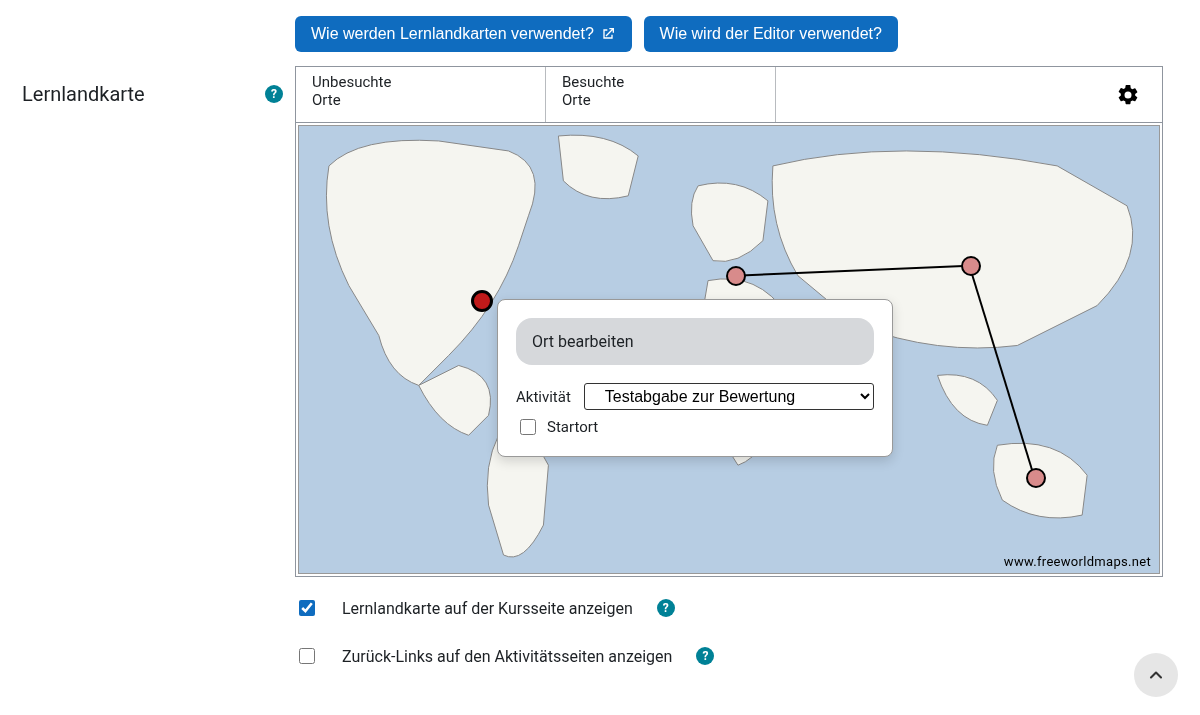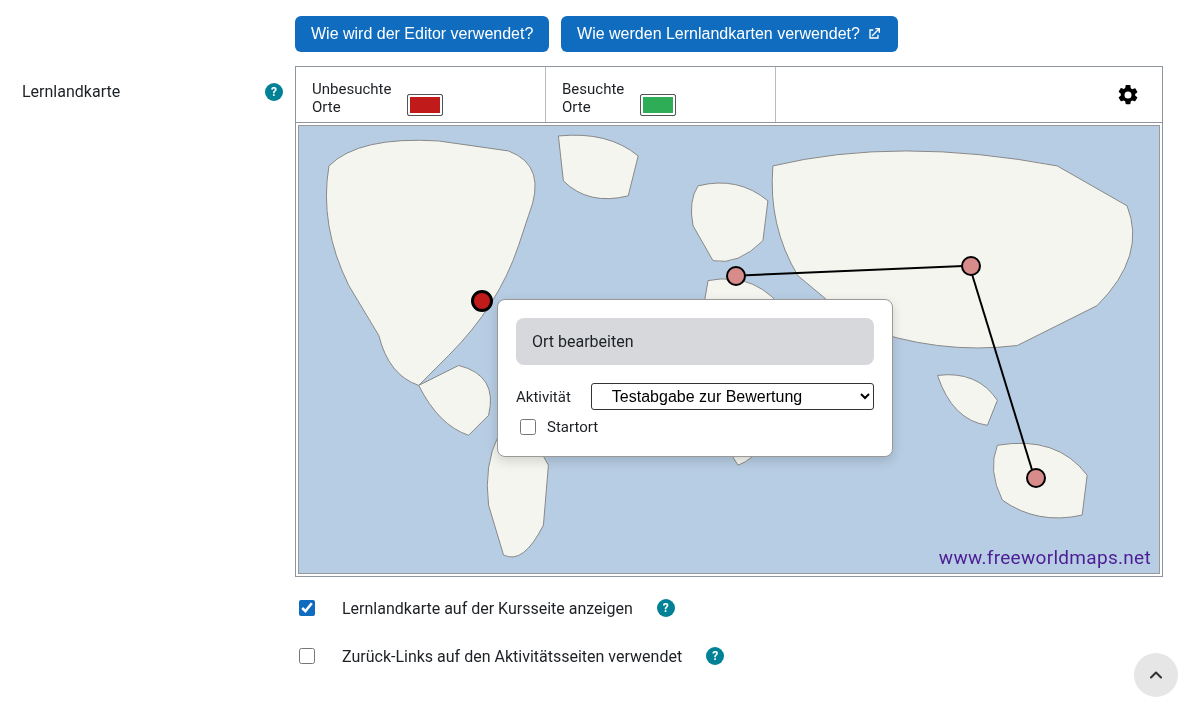--- a/index.html
+++ b/index.html
@@ -42,21 +42,21 @@
     margin-left: 22px;
   }
   .label-col {
     width: 273px;
     display: flex;
     align-items: center;
     justify-content: space-between;
     padding-right: 12px;
     padding-top: 16px;
   }
-  .label-col .label-text { font-size: 16px; }
+  .label-col .label-text { font-size: 20px; }
   .help-icon {
     display: inline-flex;
     align-items: center;
     justify-content: center;
     width: 18px;
     height: 18px;
     border-radius: 50%;
     background: #008196;
     color: #fff;
     font-size: 12px;
@@ -69,24 +69,25 @@
     width: 868px;
   }
   .toolbar {
     display: flex;
     align-items: stretch;
     border-bottom: 1px solid #8f959e;
     height: 56px;
   }
   .tool-item {
     display: flex;
-    align-items: flex-end;
+    align-items: flex-start;
     gap: 16px;
     padding: 6px 16px;
     border-right: 1px solid #b8bbbf;
+    flex-direction: column;
   }
   .tool-item .tool-label { line-height: 1.2; }
   .swatch {
     width: 36px;
     height: 22px;
     border: 1.5px solid #555;
     border-radius: 2px;
     box-shadow: inset 0 0 0 2px #fff;
   }
   .tool-gear {
@@ -108,22 +109,22 @@
     border: 1px solid #999;
     margin: 2px;
     width: calc(100% - 4px);
     height: 449px;
   }
   .map-svg { position: absolute; inset: 0; }
   .credit {
     position: absolute;
     right: 8px;
     bottom: 4px;
-    font-size: 19px;
-    color: #4c1d95;
+    font-size: 13px;
+    color: #000000;
     letter-spacing: .3px;
   }
   .marker {
     position: absolute;
     width: 20px;
     height: 20px;
     border-radius: 50%;
     border: 2px solid #000;
     transform: translate(-50%, -50%);
   }
@@ -140,29 +141,29 @@
     top: 173px;
     width: 396px;
     background: #fff;
     border: 1px solid #999;
     border-radius: 8px;
     box-shadow: 0 4px 12px rgba(0,0,0,.15);
     padding: 18px;
   }
   .popup-header {
     background: #d6d8db;
-    border-radius: 8px;
+    border-radius: 16px;
     padding: 14px 16px;
     font-size: 16px;
     margin-bottom: 18px;
   }
   .popup-row {
     display: flex;
     align-items: center;
-    gap: 20px;
+    gap: 13px;
     margin-bottom: 6px;
   }
   select {
     flex: 1;
     font-size: 16px;
     padding: 3px 16px;
     border: 1.5px solid #333;
     border-radius: 3px;
     background: #fff;
   }
@@ -201,27 +202,27 @@
     cursor: pointer;
   }
 </style>
 </head>
 <body>
 
 <div class="page">
 
   <div class="top-buttons">
     <button class="btn-primary">
-      <span>Wie wird der Editor verwendet?</span>
-    </button>
-    <button class="btn-primary">
       <span>Wie werden Lernlandkarten verwendet?</span>
       <svg width="16" height="16" viewBox="0 0 24 24">
           <path d="M14 3h7v7h-2V6.41l-9.3 9.3-1.4-1.42L17.59 5H14V3zM5 5h6v2H7v10h10v-4h2v6H5V5z"></path>
         </svg>
+    </button>
+    <button class="btn-primary">
+      <span>Wie wird der Editor verwendet?</span>
     </button>
   </div>
 
   <div class="form-row">
     <div class="label-col">
       <span class="label-text">Lernlandkarte</span>
       <span class="help-icon">?</span>
     </div>
 
     <div class="editor-wrap">
@@ -295,21 +296,21 @@
   </div>
 
   <div class="checkbox-line">
     <input type="checkbox" id="showcourse" checked="" style="">
     <label for="showcourse">Lernlandkarte auf der Kursseite anzeigen</label>
     <span class="help-icon">?</span>
   </div>
 
   <div class="checkbox-line" style="margin-top:26px">
     <input type="checkbox" id="backlinks" style="">
-    <label for="backlinks">Zurück-Links auf den Aktivitätsseiten verwendet</label>
+    <label for="backlinks">Zurück-Links auf den Aktivitätsseiten anzeigen</label>
     <span class="help-icon">?</span>
   </div>
 
   <div class="scroll-top">
     <svg width="20" height="20" viewBox="0 0 24 24" fill="none" stroke="#333" stroke-width="2.5" stroke-linecap="round" stroke-linejoin="round">
         <polyline points="18 15 12 9 6 15"></polyline>
       </svg>
   </div>
 
 </div>

